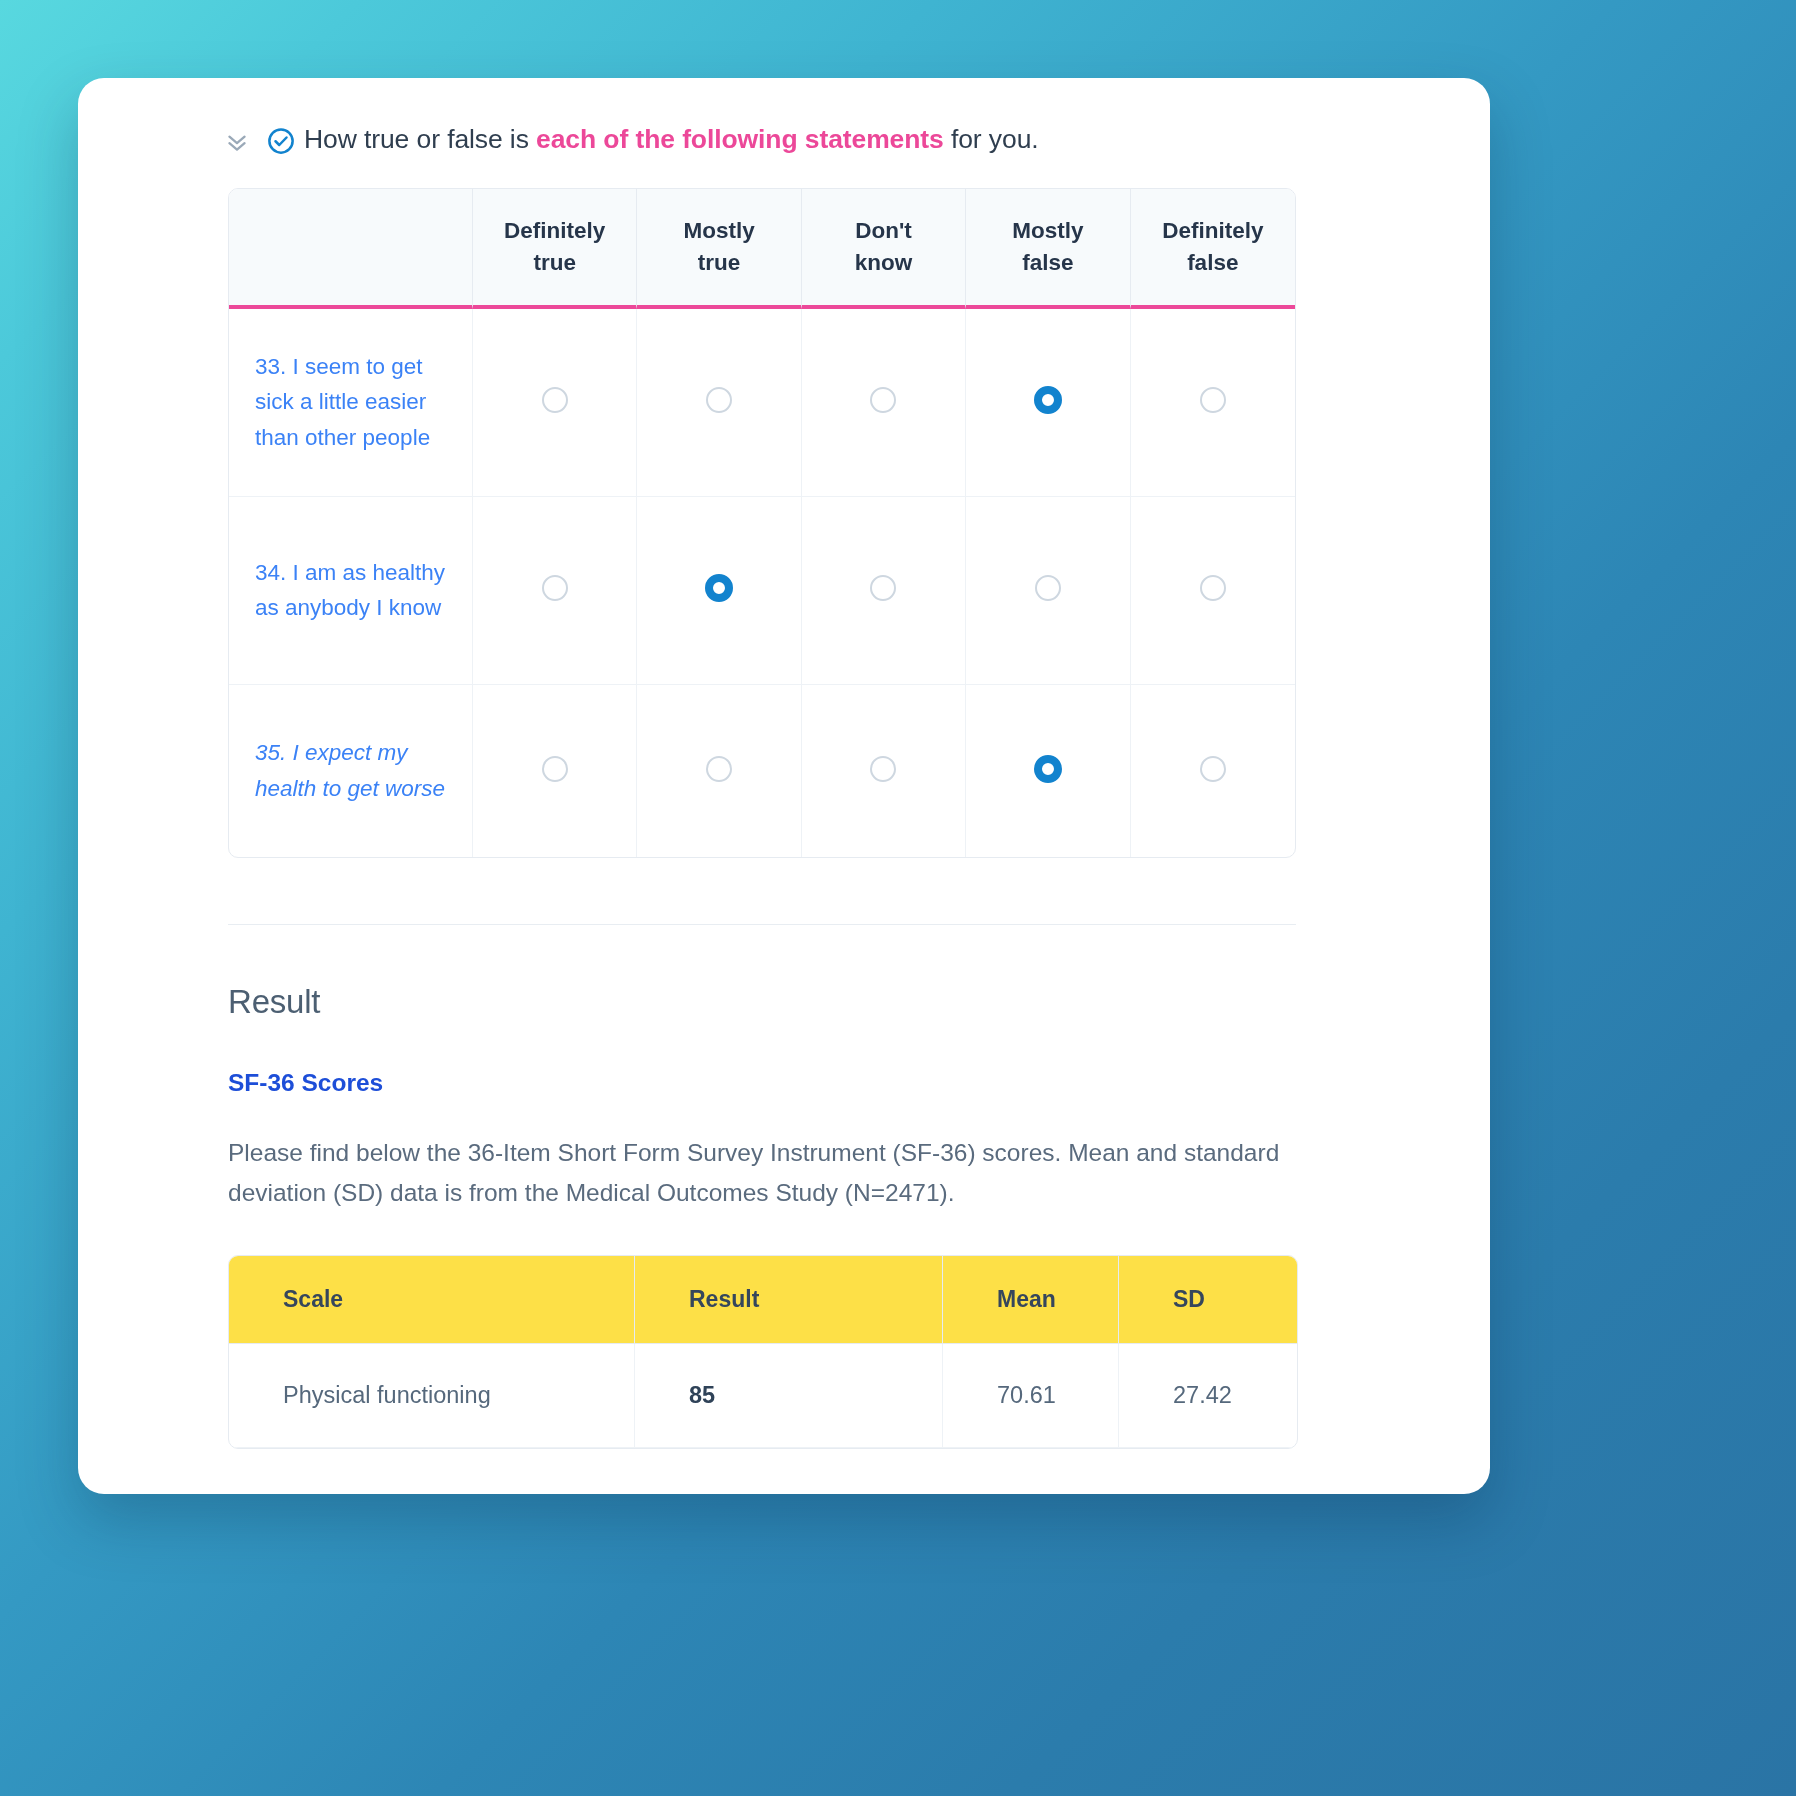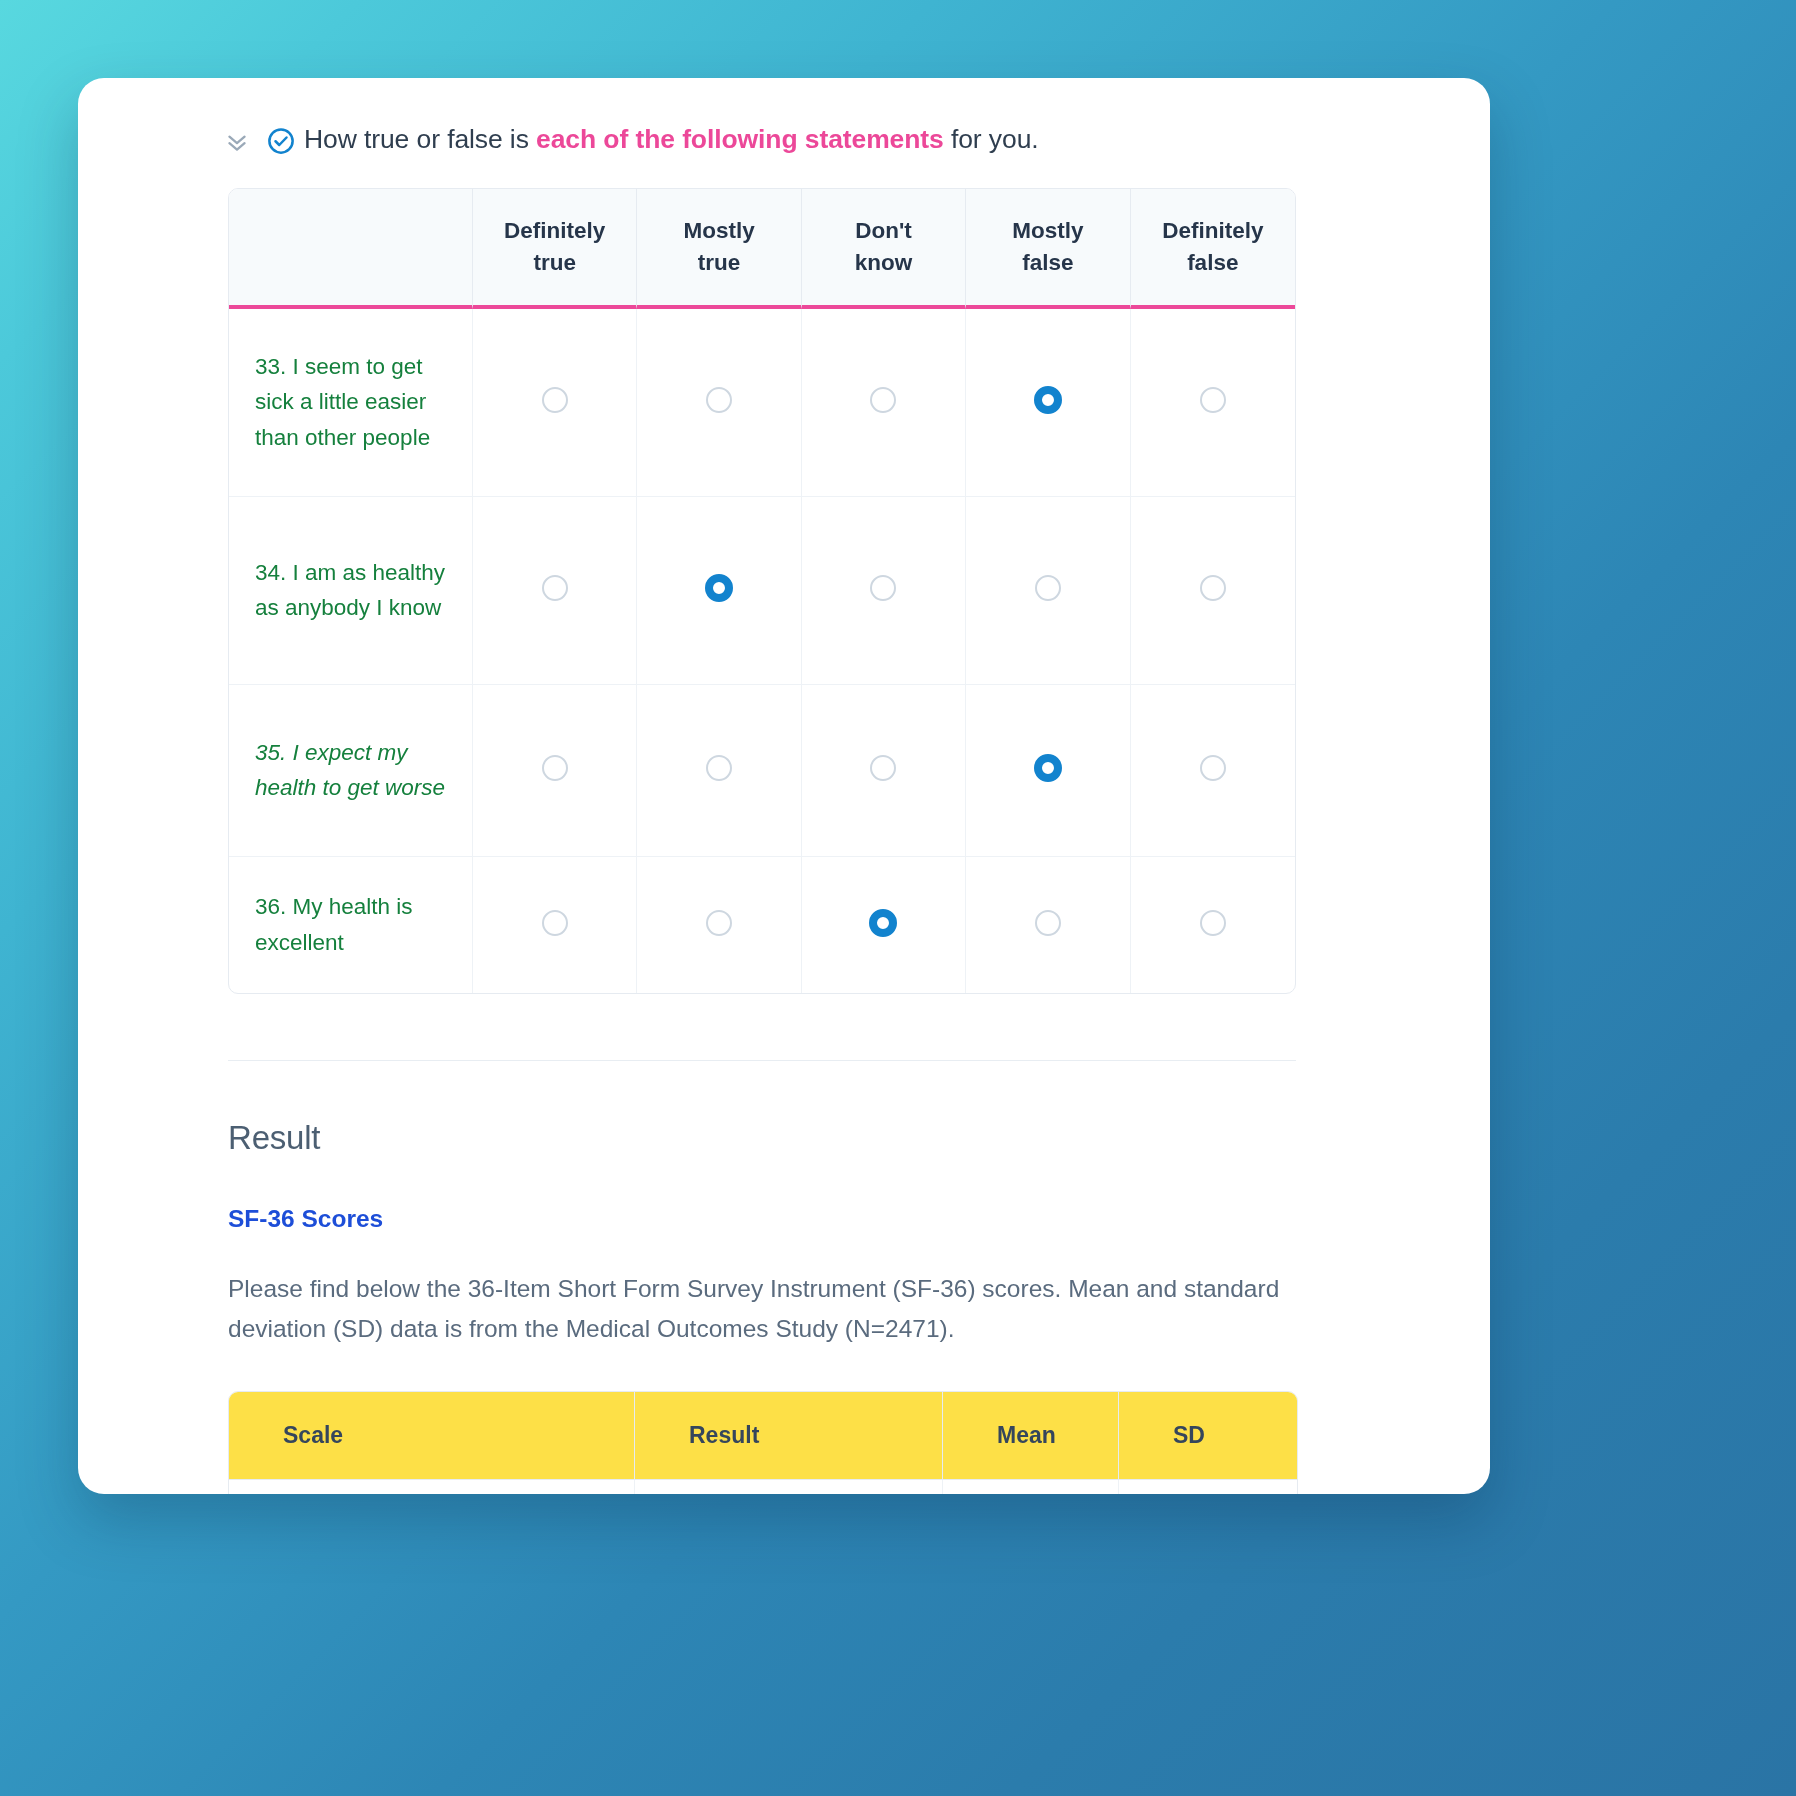--- a/index.html
+++ b/index.html
@@ -97,21 +97,21 @@
     border-right: 1px solid #eef2f6;
     border-bottom: 1px solid #eef2f6;
     padding: 0;
     height: 188px;
     vertical-align: middle;
   }
   .matrix tbody tr:last-child td { border-bottom: none; }
   .matrix tbody td:last-child { border-right: none; }
   .matrix tbody td.stmt {
     font-size: 22.5px;
-    color: #15803d;
+    color: #3b82f6;
     line-height: 1.57;
     padding: 16px 26px 16px 26px;
     text-align: left;
     width: 244px;
   }
   .matrix tbody tr.r2 td { height: 188px; }
   .matrix tbody tr.r3 td { height: 172px; font-style: italic; }
   .matrix tbody tr.r4 td { height: 136px; }
 
   .radio-cell { text-align: center; }
@@ -267,28 +267,20 @@
           <td class="radio-cell"><span class="radio"></span></td>
         </tr>
         <tr class="r3">
           <td class="stmt">35. I expect my health to get worse</td>
           <td class="radio-cell"><span class="radio"></span></td>
           <td class="radio-cell"><span class="radio"></span></td>
           <td class="radio-cell"><span class="radio"></span></td>
           <td class="radio-cell"><span class="radio on"></span></td>
           <td class="radio-cell"><span class="radio"></span></td>
         </tr>
-        <tr class="r4">
-          <td class="stmt">36. My health is excellent</td>
-          <td class="radio-cell"><span class="radio"></span></td>
-          <td class="radio-cell"><span class="radio"></span></td>
-          <td class="radio-cell"><span class="radio on"></span></td>
-          <td class="radio-cell"><span class="radio"></span></td>
-          <td class="radio-cell"><span class="radio"></span></td>
-        </tr>
       </tbody>
     </table>
 
     <div class="divider"></div>
 
     <div class="result-h">Result</div>
     <div class="sub-h">SF-36 Scores</div>
     <div class="para">Please find below the 36-Item Short Form Survey Instrument (SF-36) scores. Mean and standard deviation (SD) data is from the Medical Outcomes Study (N=2471).</div>
 
     <table class="scores">

